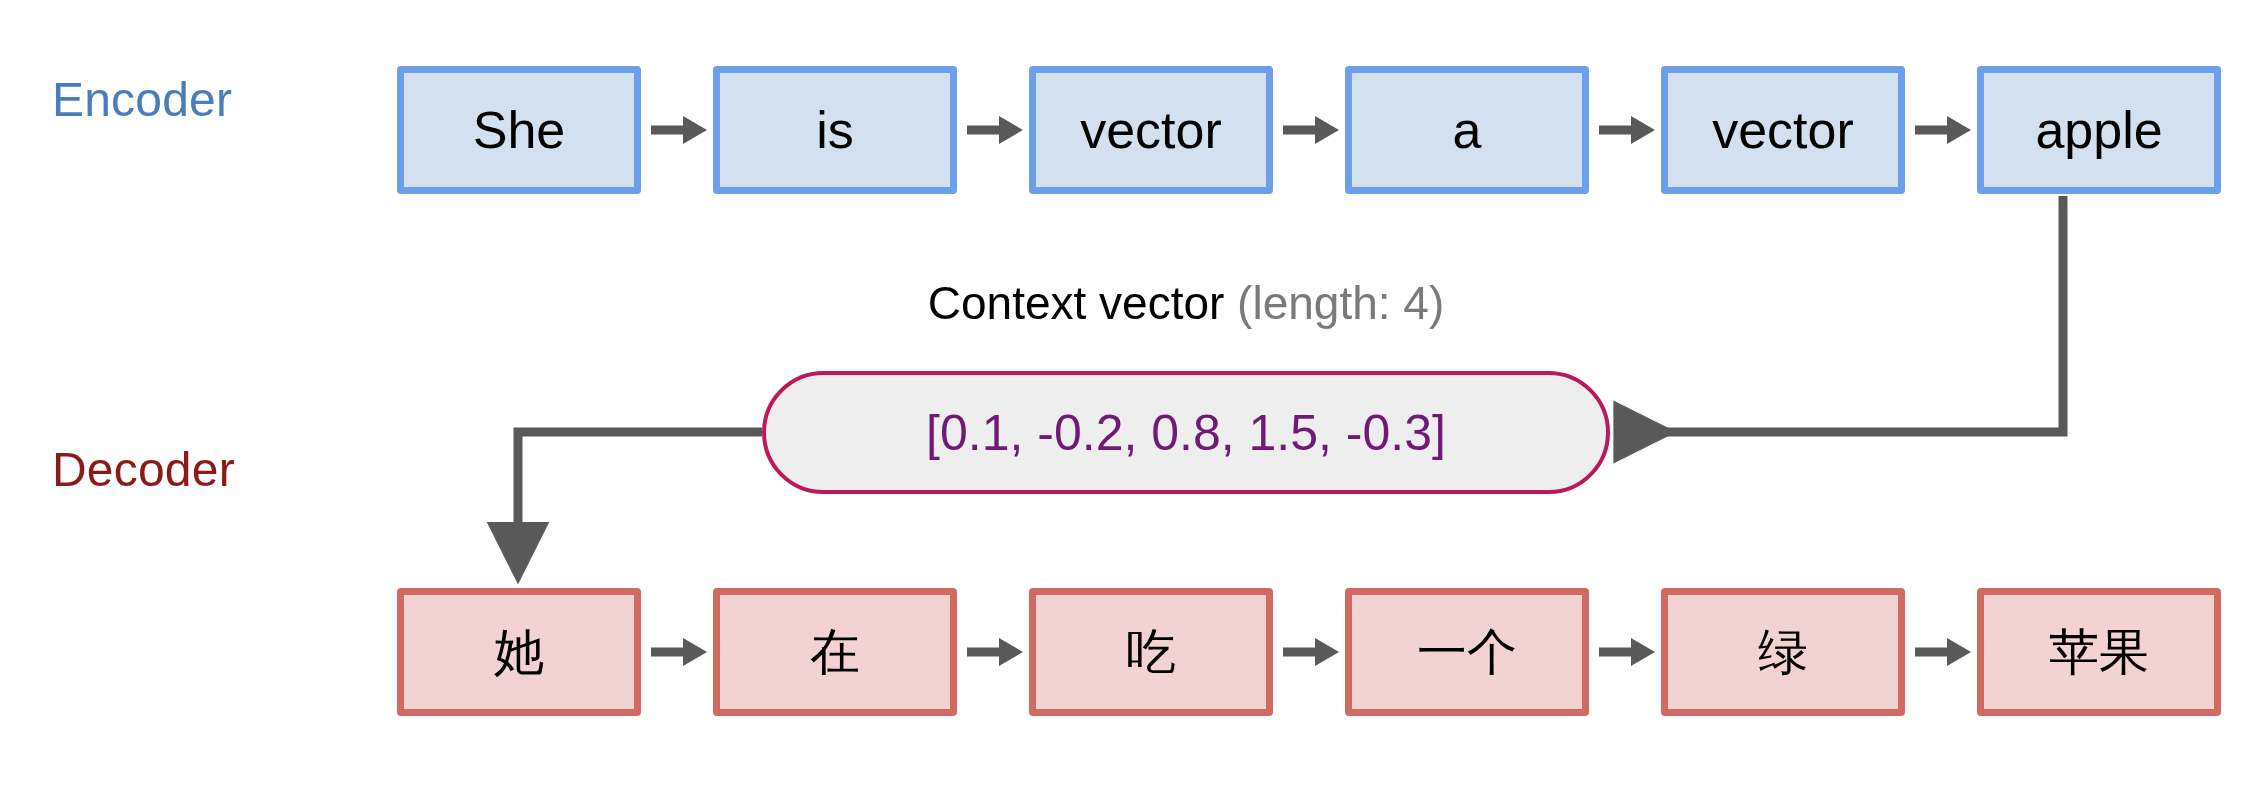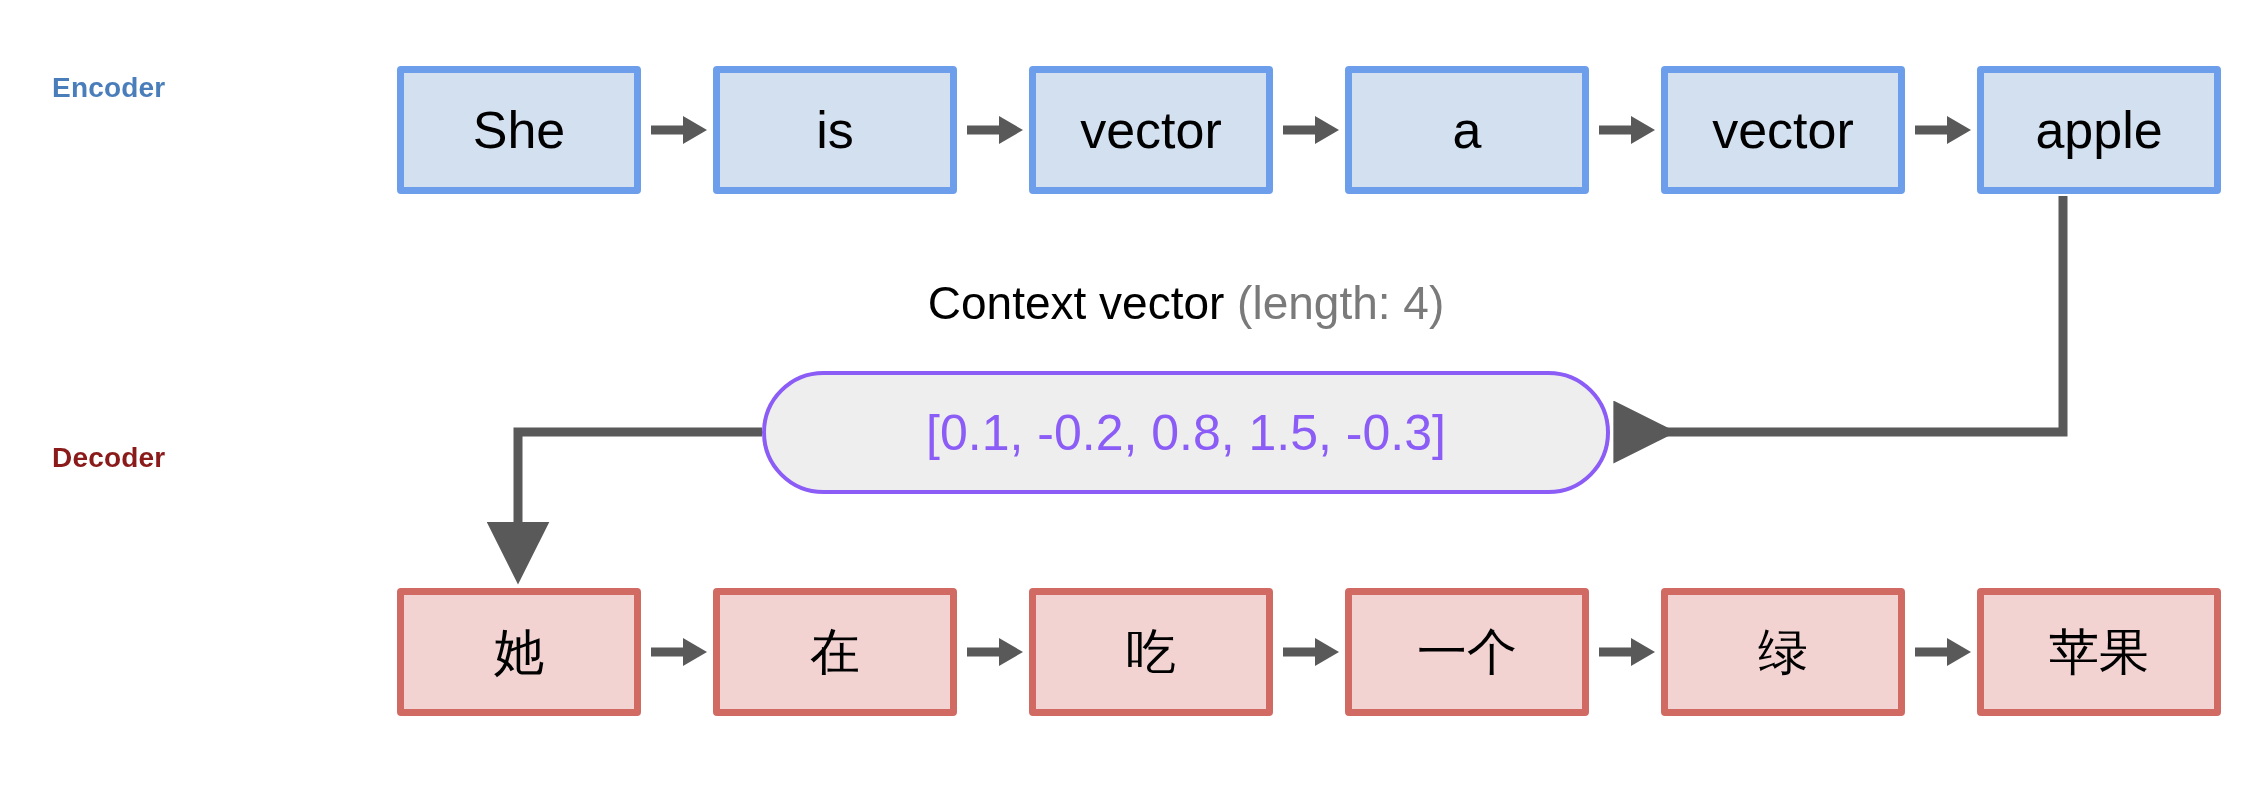--- a/index.html
+++ b/index.html
@@ -23,22 +23,22 @@
     left: 0;
     top: 0;
     width: 2268px;
     height: 804px;
     pointer-events: none;
   }
 
   
   .row-label {
     position: absolute;
-    font-size: 28px;
-    font-weight: bold;
+    font-size: 48px;
+    font-weight: normal;
     letter-spacing: 0.2px;
     white-space: nowrap;
     text-align: center;
   }
   #encoder-label {
     left: 52px;
     top: 72px;
     color: #4a7ebb;
   }
   #decoder-label {
@@ -102,27 +102,27 @@
 
   
   #context-pill {
     position: absolute;
     left: 762px;
     top: 371px;
     width: 848px;
     height: 123px;
     box-sizing: border-box;
     background: #eeeeee;
-    border: 4px solid #8b5cf6;
+    border: 4px solid #be185d;
     border-radius: 62px;
     display: flex;
     align-items: center;
     justify-content: center;
     font-size: 50px;
-    color: #8b5cf6;
+    color: #701a75;
   }
 </style>
 </head>
 <body>
 
 <div id="stage">
 
   <svg class="wires" viewBox="0 0 2268 804">
     <defs>
       <marker id="head-left" markerWidth="7" markerHeight="7" refX="5.6" refY="3.5" orient="auto" markerUnits="strokeWidth">

